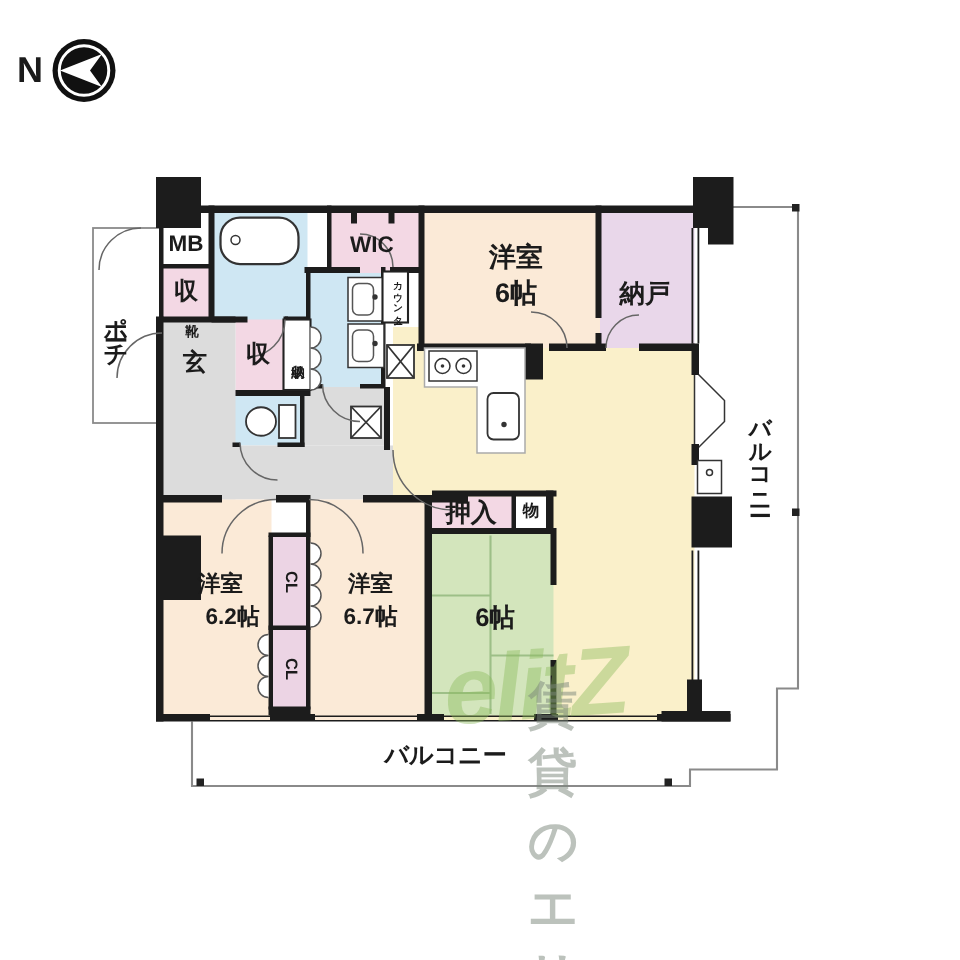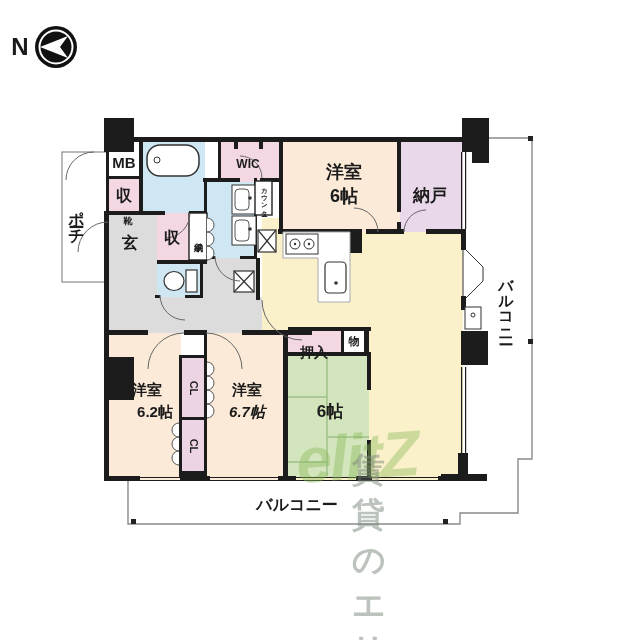--- a/index.html
+++ b/index.html
@@ -221,35 +221,35 @@
 
   <div class="lbl" style="left:20px;top:47px;font-size:24px;font-weight:bold;">N</div>
 
   <div class="lbl" style="left:124px;top:163px;font-size:15px;">MB</div>
   <div class="lbl v" style="left:76px;top:218px;font-size:16px;">ポーチ</div>
   <div class="lbl" style="left:124px;top:196px;font-size:16px;">収</div>
   <div class="lbl" style="left:128px;top:222px;font-size:9px;">靴</div>
   <div class="lbl" style="left:130px;top:243px;font-size:16px;">玄</div>
   <div class="lbl" style="left:172px;top:238px;font-size:16px;">収</div>
   <div class="lbl v" style="left:198px;top:236px;font-size:9px;">収納</div>
-  <div class="lbl" style="left:248px;top:164px;font-size:12px;">WIC</div>
+  <div class="lbl" style="left:248px;top:164px;font-size:15px;">WIC</div>
   <div class="lbl v" style="left:264px;top:198px;font-size:6.5px;letter-spacing:0;">カウンター</div>
 
   <div class="lbl" style="left:344px;top:172px;font-size:18px;">洋室</div>
   <div class="lbl" style="left:344px;top:196px;font-size:18px;">6帖</div>
   <div class="lbl" style="left:430px;top:196px;font-size:17px;">納戸</div>
   <div class="lbl v" style="left:506px;top:302px;font-size:15px;">バルコニー</div>
-  <div class="lbl" style="left:314px;top:352px;font-size:14px;">押入</div>
+  <div class="lbl" style="left:314px;top:342px;font-size:17px;">押入</div>
   <div class="lbl" style="left:354px;top:342px;font-size:11px;">物</div>
   <div class="lbl" style="left:330px;top:412px;font-size:17px;">6帖</div>
 
   <div class="lbl" style="left:147px;top:390px;font-size:15px;">洋室</div>
   <div class="lbl" style="left:155px;top:412px;font-size:15px;">6.2帖</div>
   <div class="lbl" style="left:247px;top:390px;font-size:15px;">洋室</div>
-  <div class="lbl" style="left:247px;top:412px;font-size:15px;font-style:italic;">6.7帖</div>
+  <div class="lbl" style="left:247px;top:412px;font-size:15px;">6.7帖</div>
   <div class="lbl v" style="left:193px;top:388px;font-size:11px;text-orientation:mixed;">CL</div>
   <div class="lbl v" style="left:193px;top:446px;font-size:11px;text-orientation:mixed;">CL</div>
   <div class="lbl" style="left:297px;top:505px;font-size:16px;">バルコニー</div>
 
   <div class="wm">
     <span class="wm-logo">elitZ</span>
     <span class="wm-text">賃貸のエリッツ</span>
   </div>
 
 </div>

